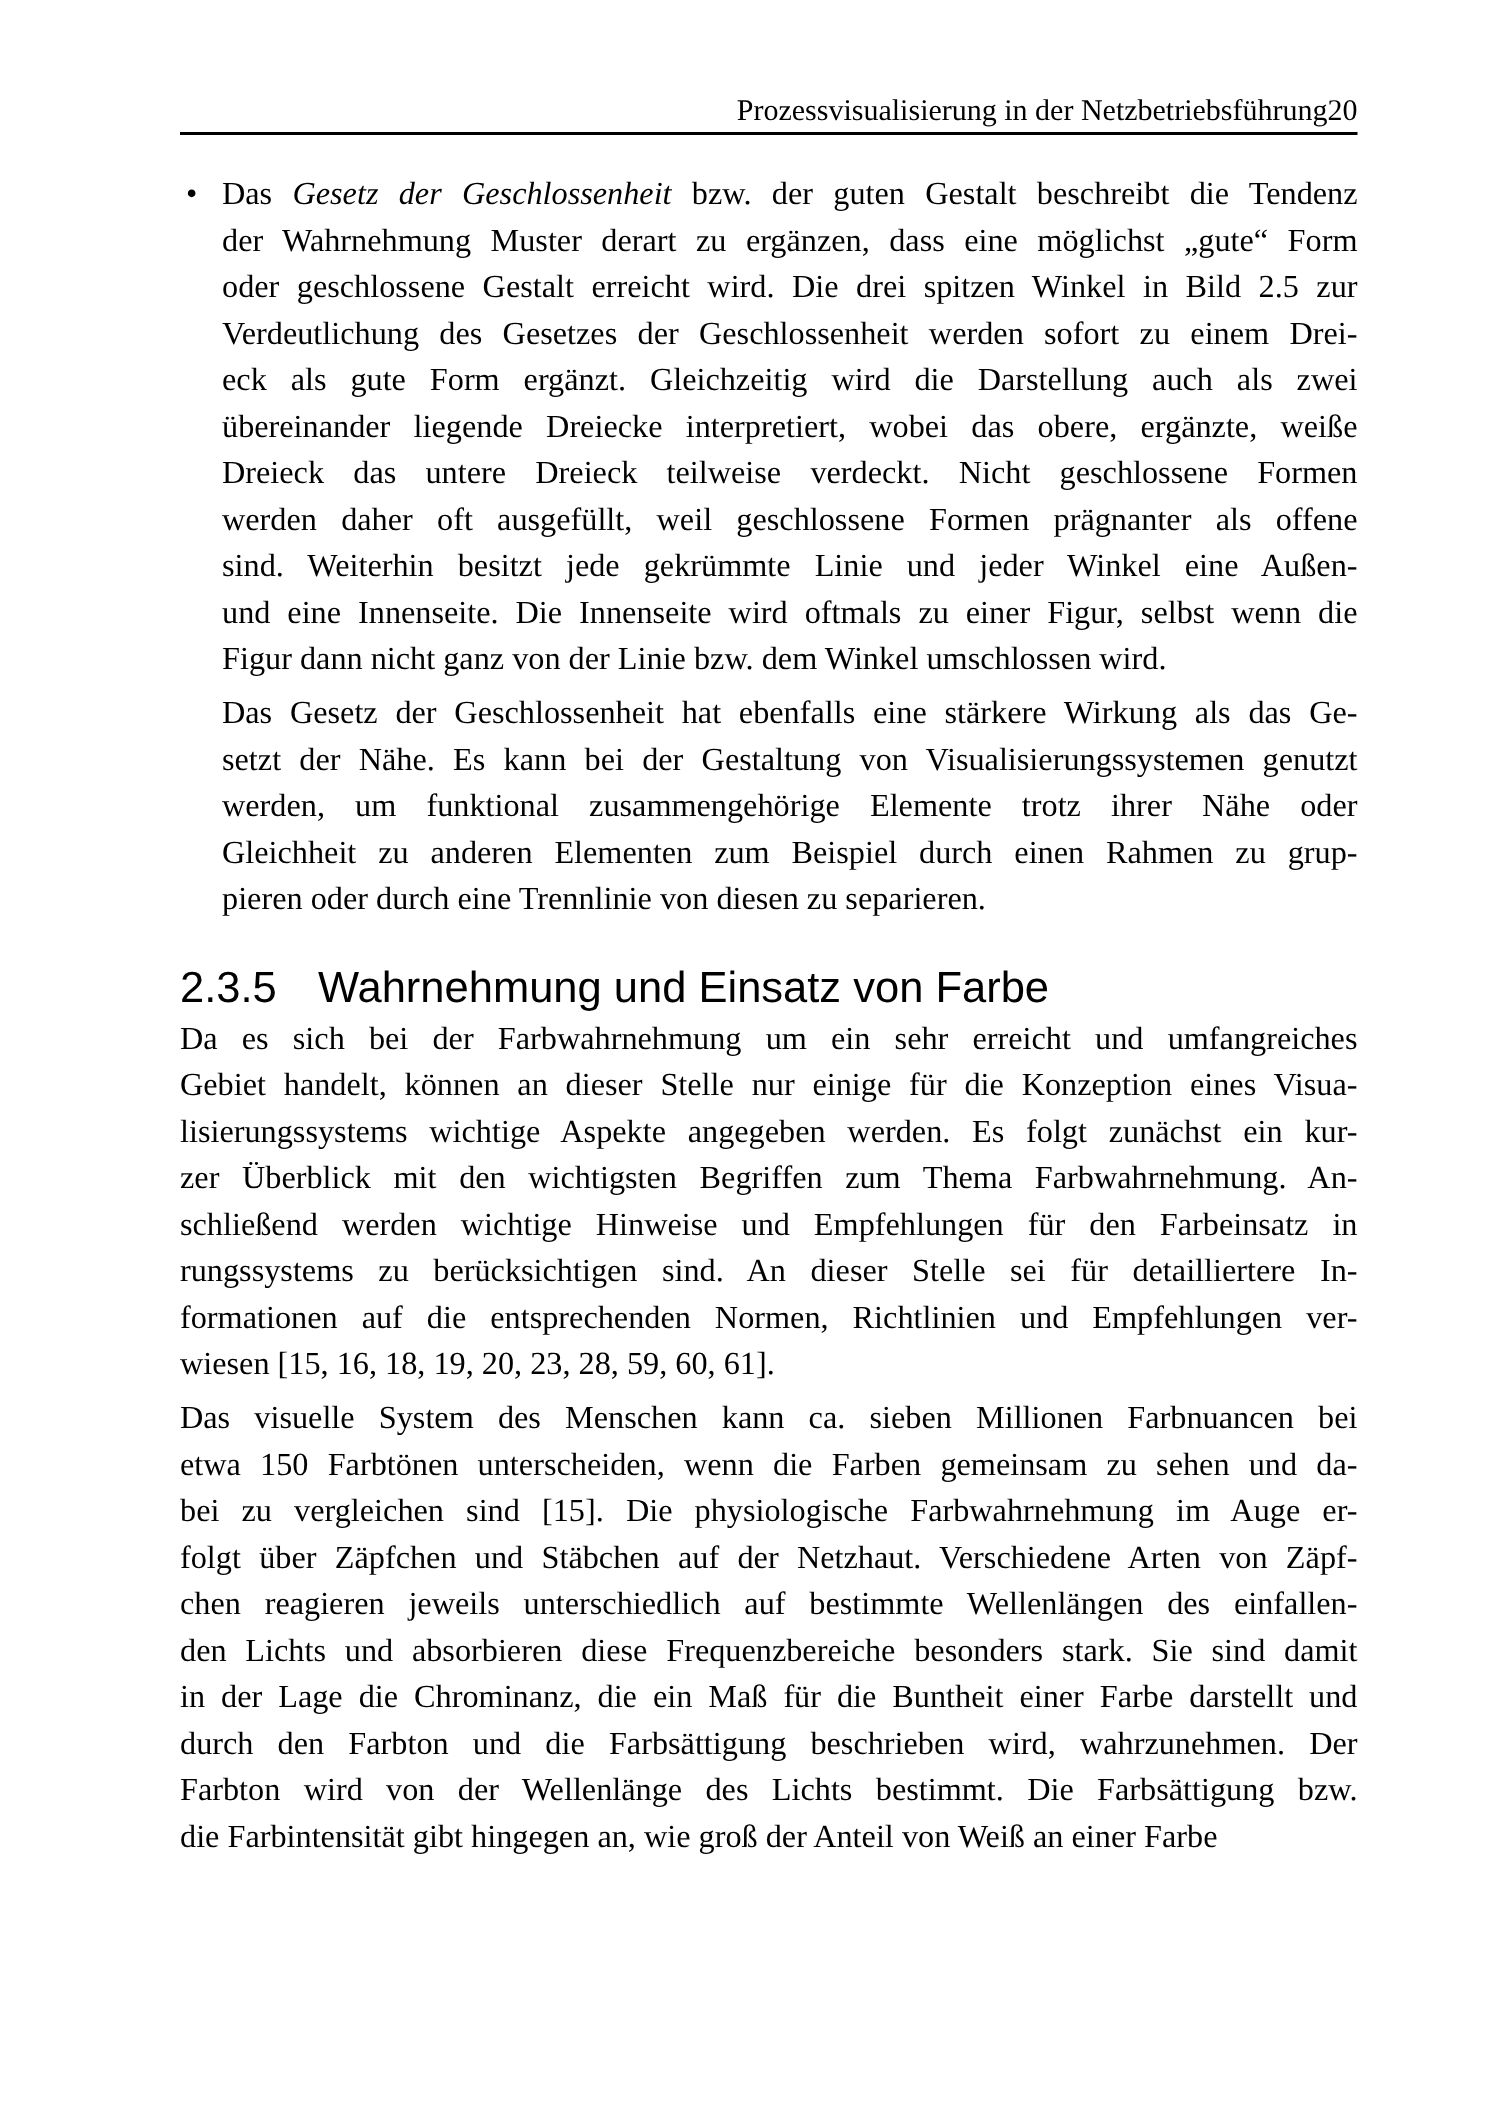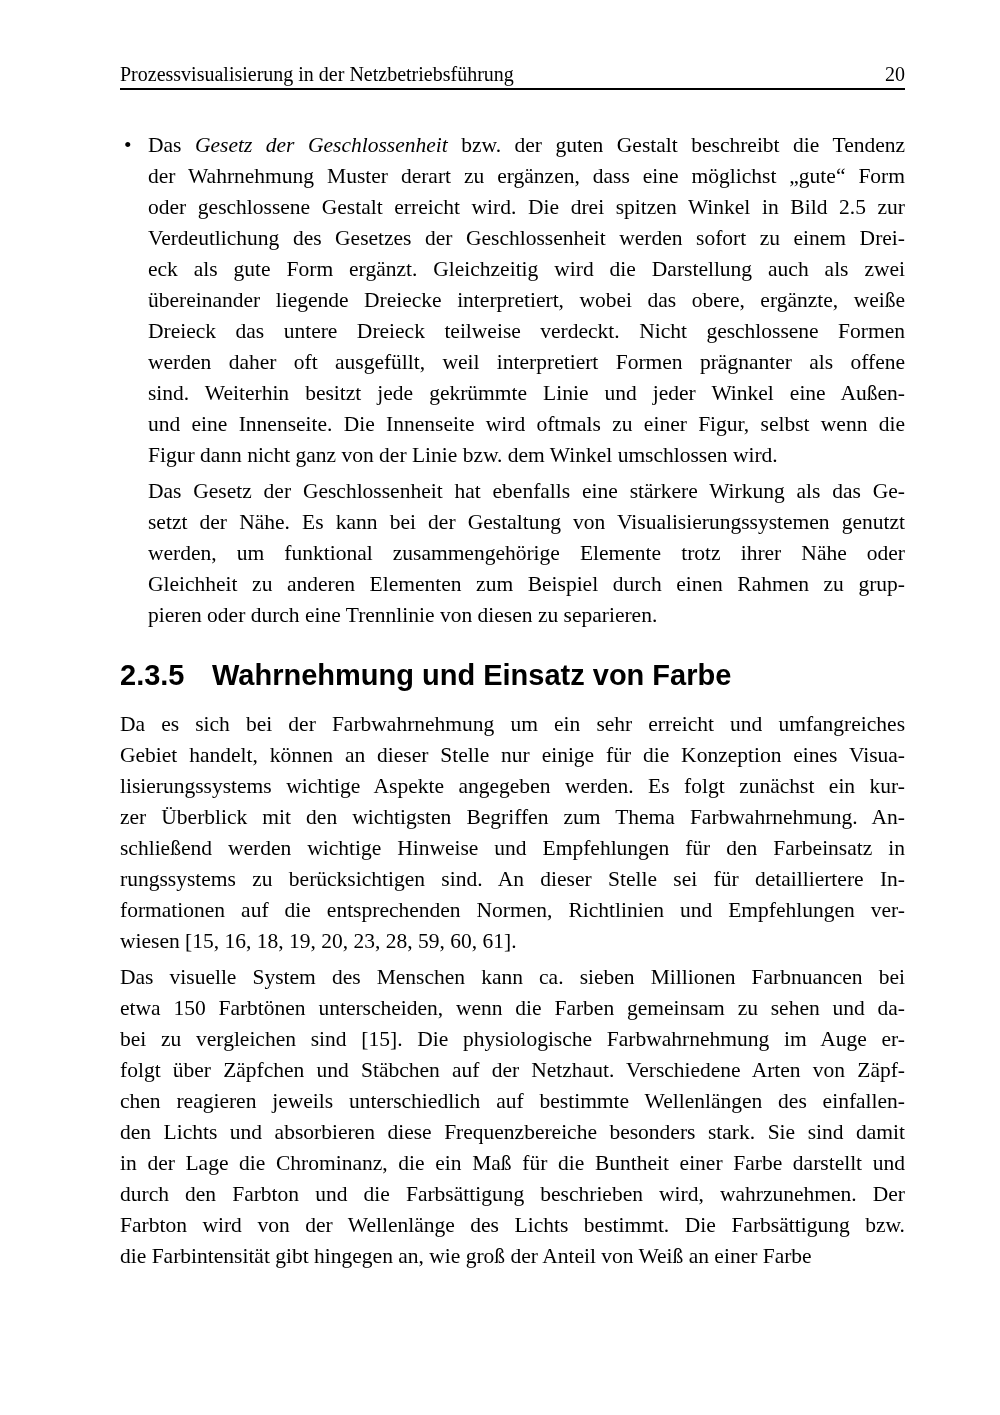--- a/index.html
+++ b/index.html
@@ -9,27 +9,27 @@
     height: 1415px;
     background: #ffffff;
     box-sizing: border-box;
     padding: 62px 95px 0 120px;
     font-family: "Liberation Serif", serif;
     color: #000000;
     overflow: hidden;
   }
   .running-header {
     display: flex;
-    justify-content: space-between;
+    justify-content: flex-end;
     align-items: flex-end;
     font-size: 20px;
     line-height: 24px;
     border-bottom: 2px solid #000;
     padding-bottom: 2px;
-    margin-bottom: 40px;
+    margin-bottom: 24px;
   }
   .content { width: 785px; }
   .para { font-size: 21.5px; }
   .line {
     line-height: 31px;
     text-align: justify;
     text-align-last: justify;
     white-space: normal;
   }
   .line.last {
@@ -46,25 +46,24 @@
     left: 4px;
     top: 0;
     line-height: 31px;
     font-size: 21.5px;
   }
   .para.indented { margin-left: 28px; }
   .para.gap-above { margin-top: 5px; }
   .section-heading {
     display: flex;
     font-family: "Liberation Sans", sans-serif;
-    font-weight: bold;
+    font-weight: normal;
     font-size: 29px;
     line-height: 36px;
     margin-top: 26px;
-    margin-bottom: 16px;
   }
   .heading-number { width: 92px; flex: 0 0 92px; }
 </style>
 </head>
 <body>
 
 <div class="page">
   <div class="running-header">
     <span>Prozessvisualisierung in der Netzbetriebsführung</span>
     <span>20</span>
@@ -72,21 +71,21 @@
   <div class="content" id="content">
       <div class="para bullet-item">
         <span class="bullet-glyph">•</span>
         <div class="line"><span>Das </span><span class="italic">Gesetz der Geschlossenheit</span><span> bzw. der guten Gestalt beschreibt die Tendenz</span></div>
         <div class="line">der Wahrnehmung Muster derart zu ergänzen, dass eine möglichst „gute“ Form</div>
         <div class="line">oder geschlossene Gestalt erreicht wird. Die drei spitzen Winkel in Bild 2.5 zur</div>
         <div class="line">Verdeutlichung des Gesetzes der Geschlossenheit werden sofort zu einem Drei-</div>
         <div class="line">eck als gute Form ergänzt. Gleichzeitig wird die Darstellung auch als zwei</div>
         <div class="line">übereinander liegende Dreiecke interpretiert, wobei das obere, ergänzte, weiße</div>
         <div class="line">Dreieck das untere Dreieck teilweise verdeckt. Nicht geschlossene Formen</div>
-        <div class="line">werden daher oft ausgefüllt, weil interpretiert Formen prägnanter als offene</div>
+        <div class="line">werden daher oft ausgefüllt, weil geschlossene Formen prägnanter als offene</div>
         <div class="line">sind. Weiterhin besitzt jede gekrümmte Linie und jeder Winkel eine Außen-</div>
         <div class="line">und eine Innenseite. Die Innenseite wird oftmals zu einer Figur, selbst wenn die</div>
         <div class="line last">Figur dann nicht ganz von der Linie bzw. dem Winkel umschlossen wird.</div>
       </div>
       <div class="para indented gap-above">
         <div class="line">Das Gesetz der Geschlossenheit hat ebenfalls eine stärkere Wirkung als das Ge-</div>
         <div class="line">setzt der Nähe. Es kann bei der Gestaltung von Visualisierungssystemen genutzt</div>
         <div class="line">werden, um funktional zusammengehörige Elemente trotz ihrer Nähe oder</div>
         <div class="line">Gleichheit zu anderen Elementen zum Beispiel durch einen Rahmen zu grup-</div>
         <div class="line last">pieren oder durch eine Trennlinie von diesen zu separieren.</div>

